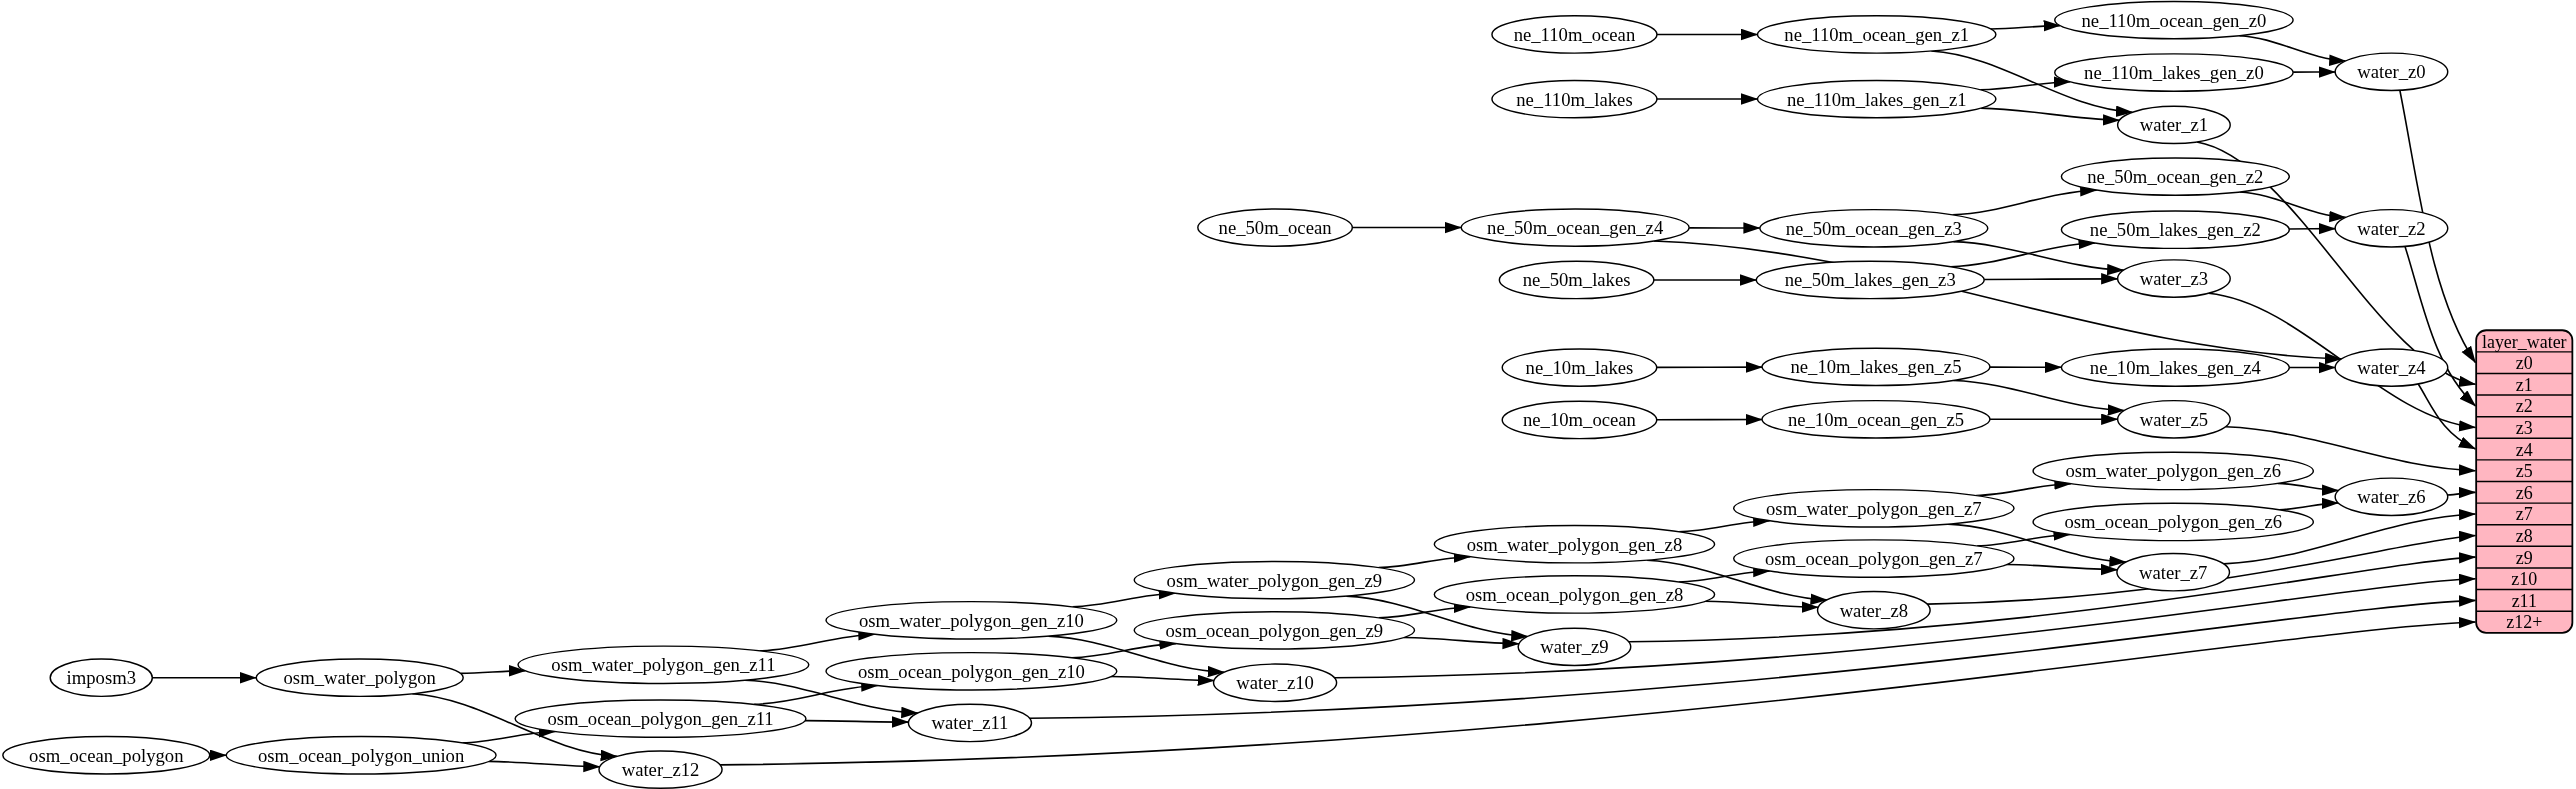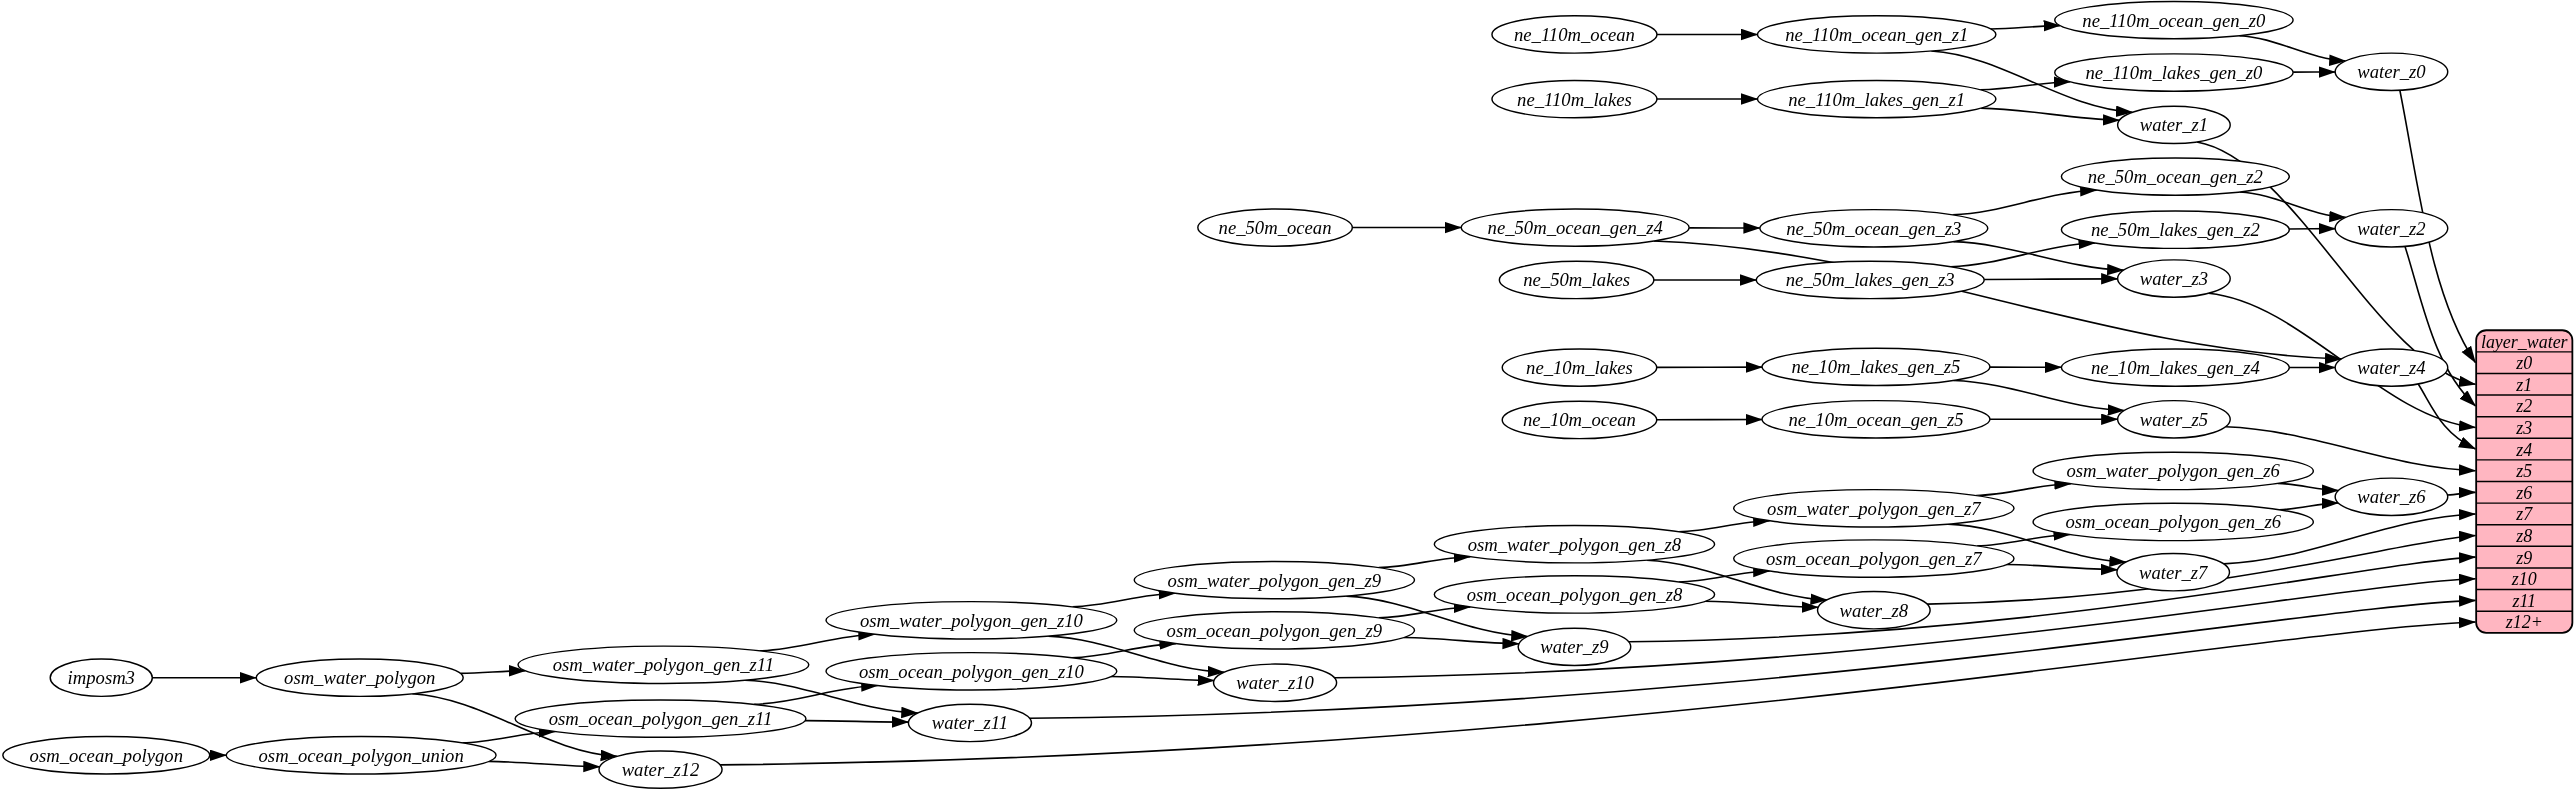--- a/index.html
+++ b/index.html
@@ -2,21 +2,20 @@
 <html style="font-size:11.5px"><head>
 <meta charset="utf-8">
 <style>
   html, body { margin: 0; padding: 0; background: #ffffff; }
   #canvas {
     position: relative;
     width: 2576px;
     height: 789px;
     background: #ffffff;
     font-family: "Liberation Serif", serif;
-    font-style: italic;
   }
   svg { display: block; }
   svg text {
     font-family: "Liberation Serif", serif;
     fill: #000000;
     user-select: none;
   }
   .node-ellipse { fill: #ffffff; stroke: #000000; stroke-width: 2; }
   .edge-path { fill: none; stroke: #000000; stroke-width: 2.2; }
   .node-label { font-size: 26px; }

